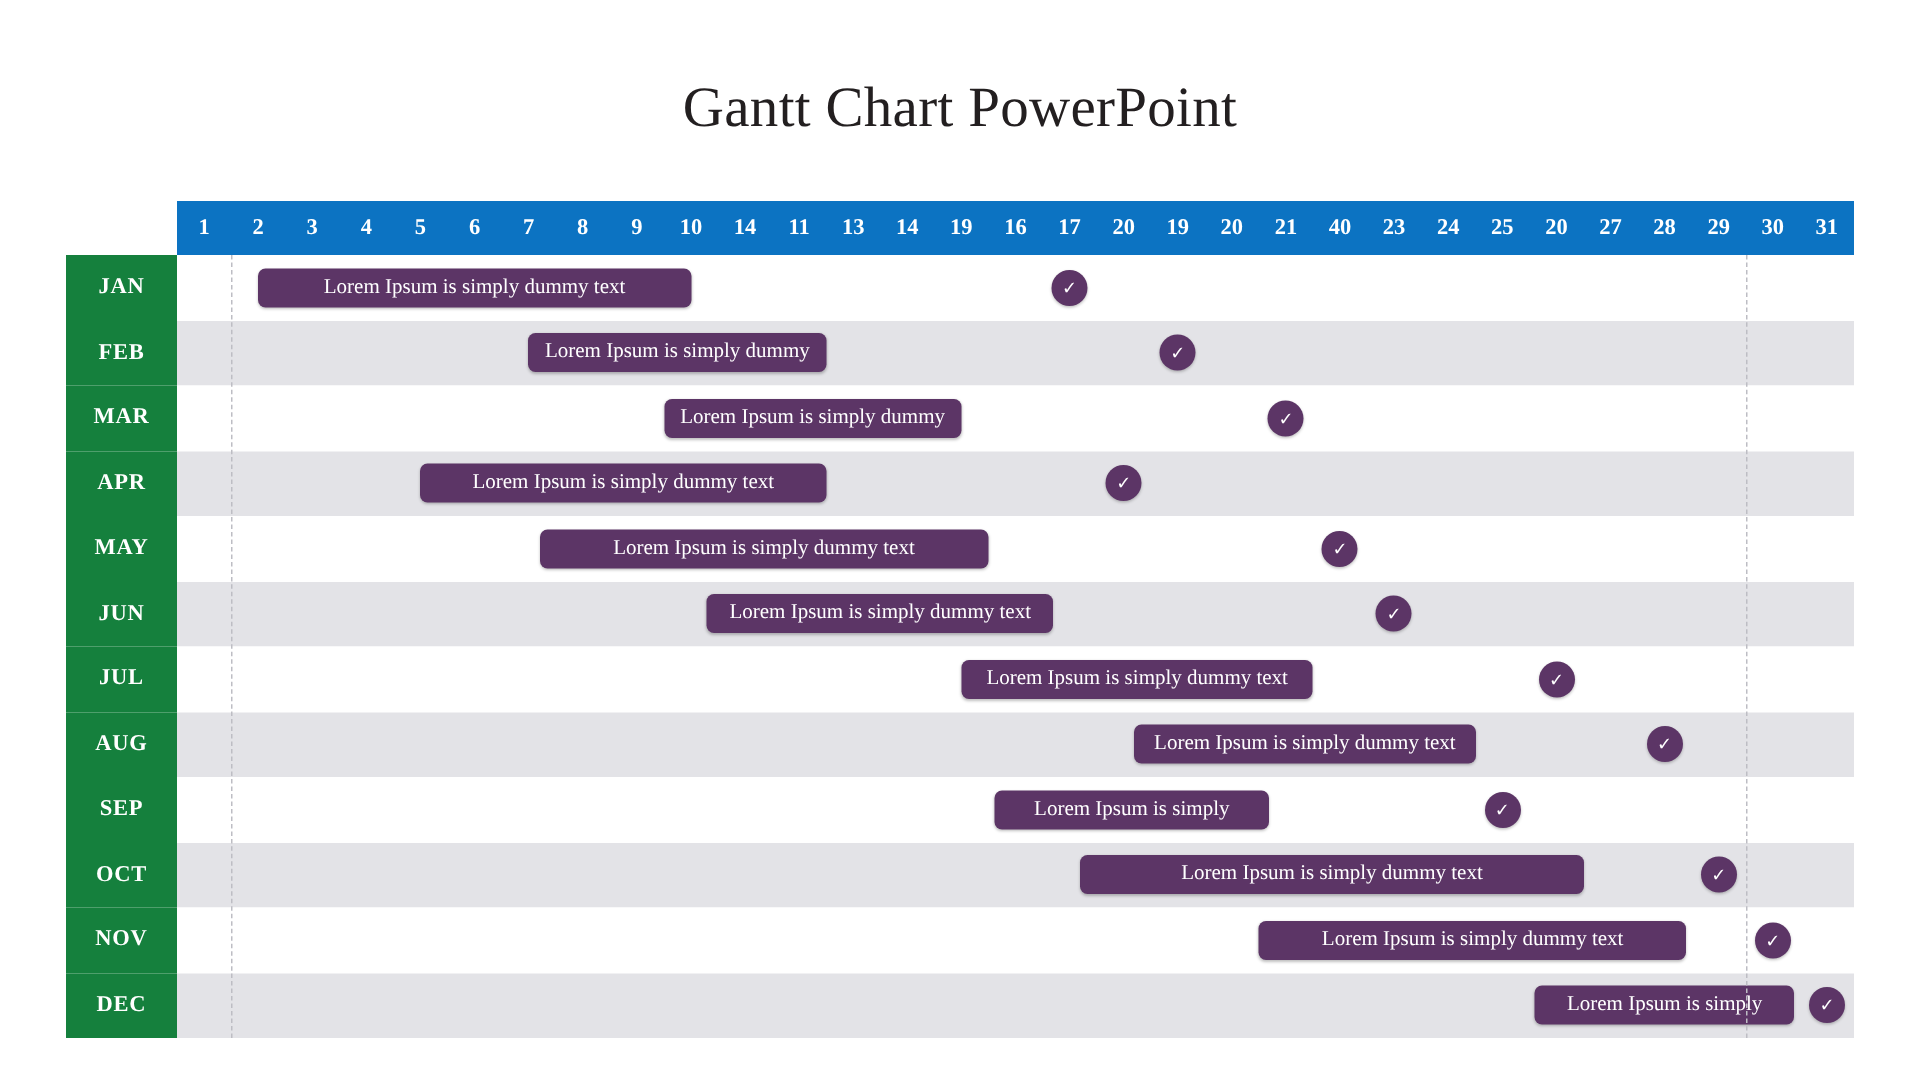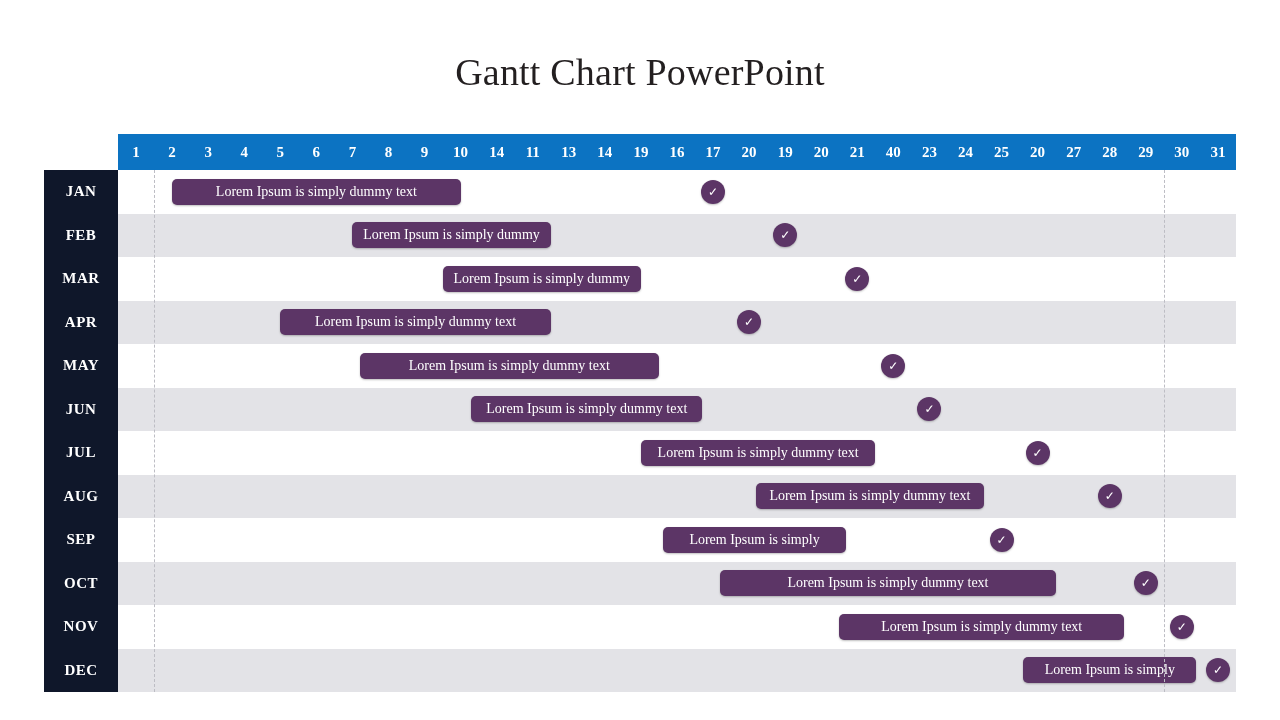--- a/index.html
+++ b/index.html
@@ -76,21 +76,21 @@
     position: relative;
     height: 43.5px;
     width: 1192px;
   }
   .row .month {
     position: absolute;
     left: 0;
     top: 0;
     width: 74px;
     height: 100%;
-    background: #0f172a;
+    background: #15803d;
     color: #ffffff;
     font-family: "Liberation Serif", serif;
     font-size: 15px;
     font-weight: bold;
     display: flex;
     align-items: center;
     justify-content: center;
     letter-spacing: 0.5px;
   }
   .row .track {

